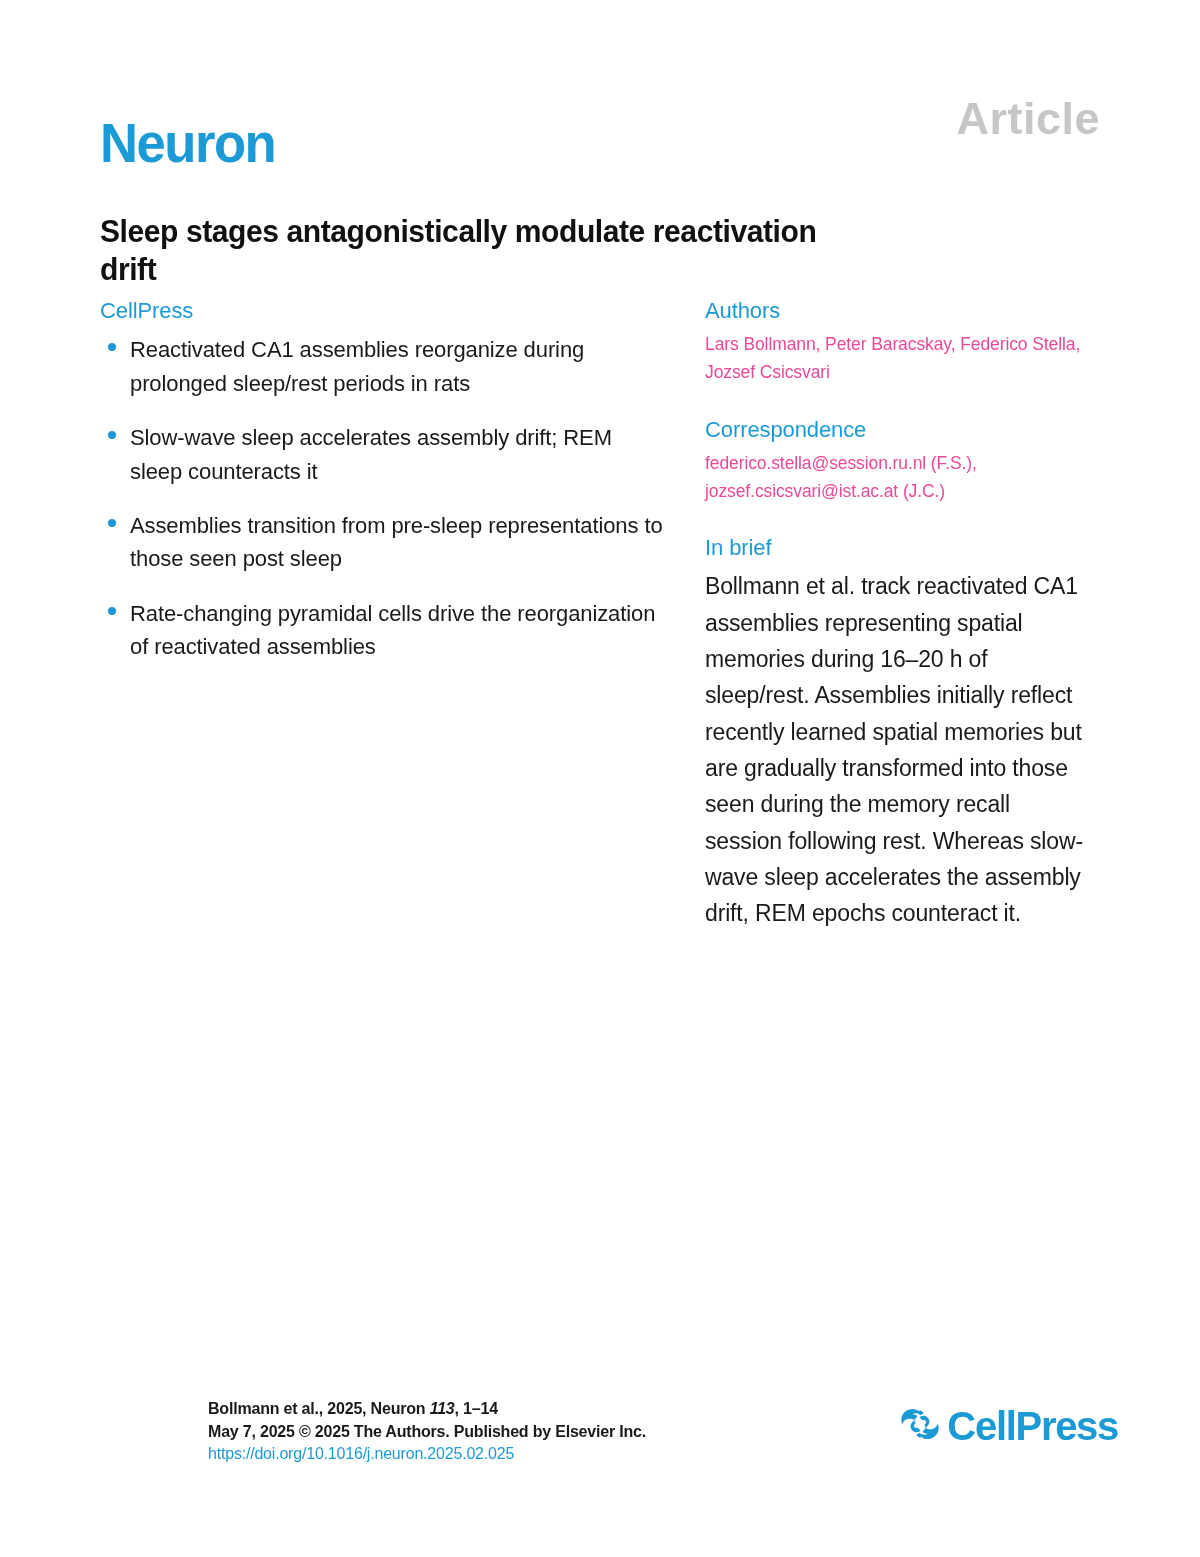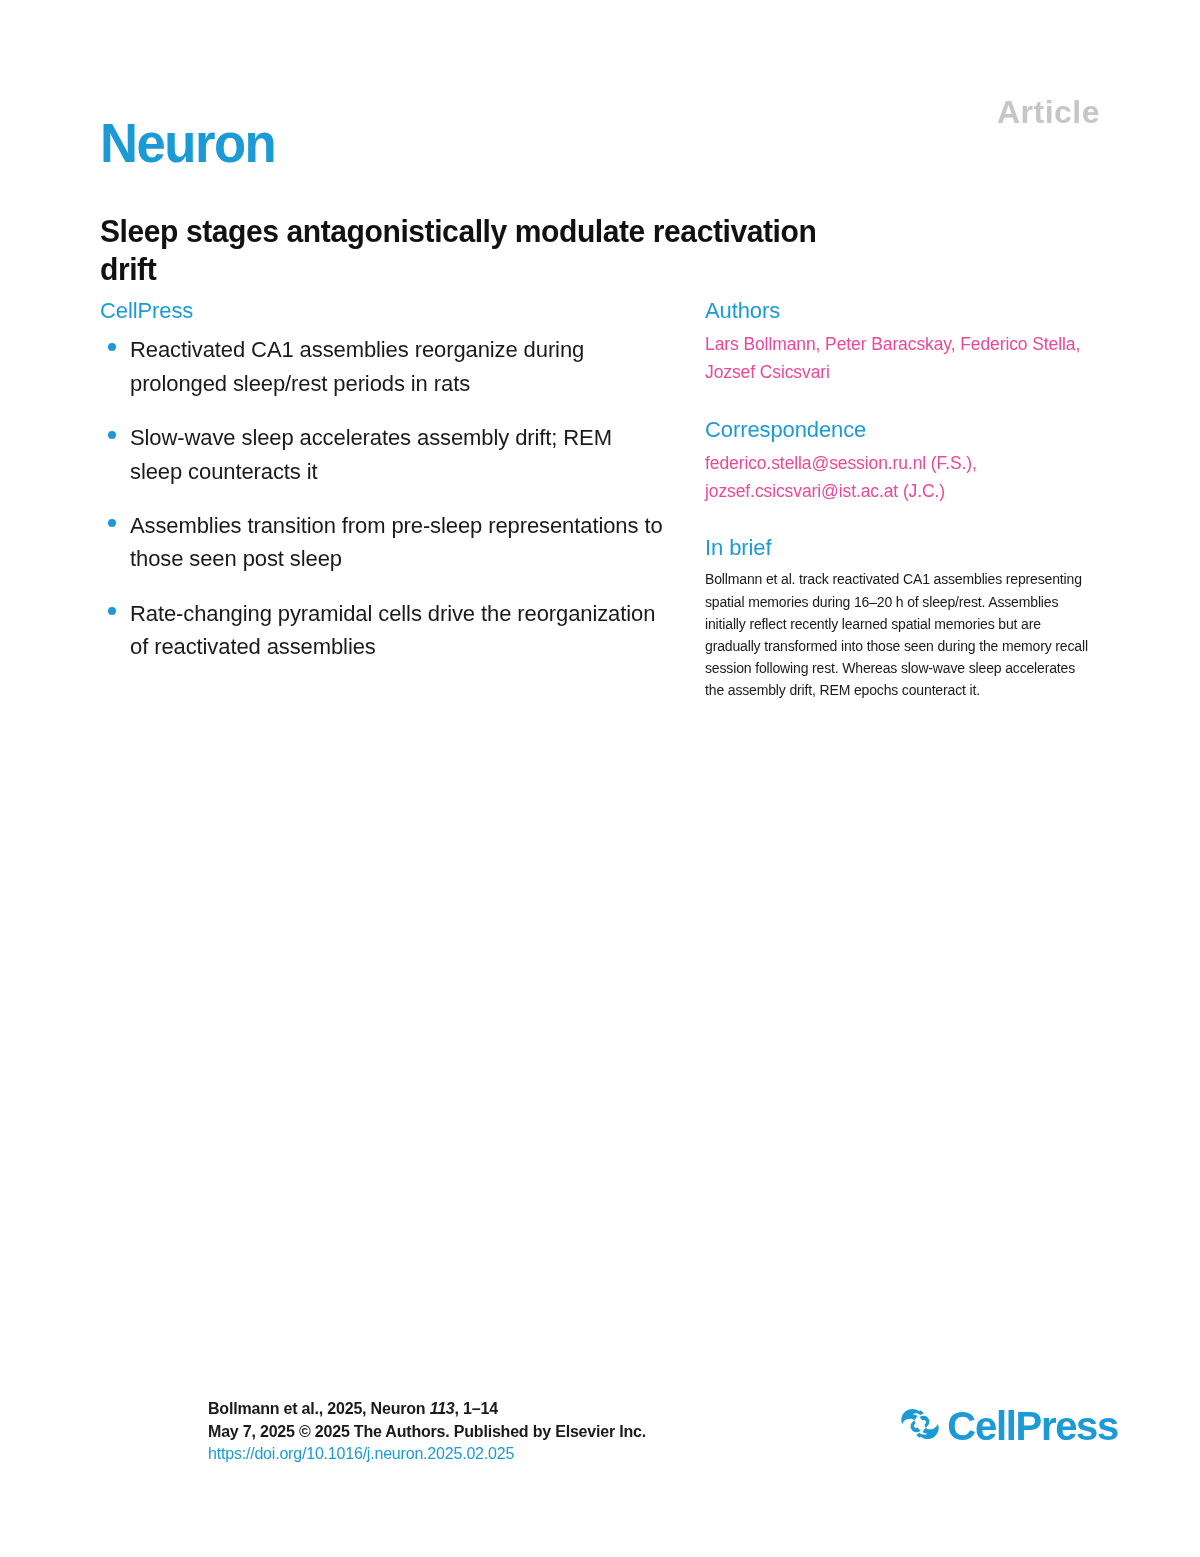--- a/index.html
+++ b/index.html
@@ -27,21 +27,21 @@
     position: absolute;
     left: 100px;
     right: 100px;
     top: 96px;
     height: 100px;
   }
   .article-tag {
     position: absolute;
     right: 0;
     top: 0;
-    font-size: 32px;
+    font-size: 45px;
     font-weight: bold;
     color: #c6c6c6;
     letter-spacing: 0.5px;
     line-height: 1;
   }
   .journal-logo {
     position: absolute;
     left: 0;
     top: 19px;
     font-size: 56px;
@@ -130,21 +130,21 @@
   .body-text {
     font-size: 17.5px;
     line-height: 1.58;
     color: #ec4899;
     margin: 0;
     letter-spacing: -0.1px;
   }
   .body-text .line { display: block; }
 
   .inbrief-text {
-    font-size: 14px;
+    font-size: 23px;
     line-height: 1.58;
     color: #1a1a1a;
     margin: 0;
     letter-spacing: -0.15px;
   }
 
   
   .footer {
     position: absolute;
     left: 208px;

